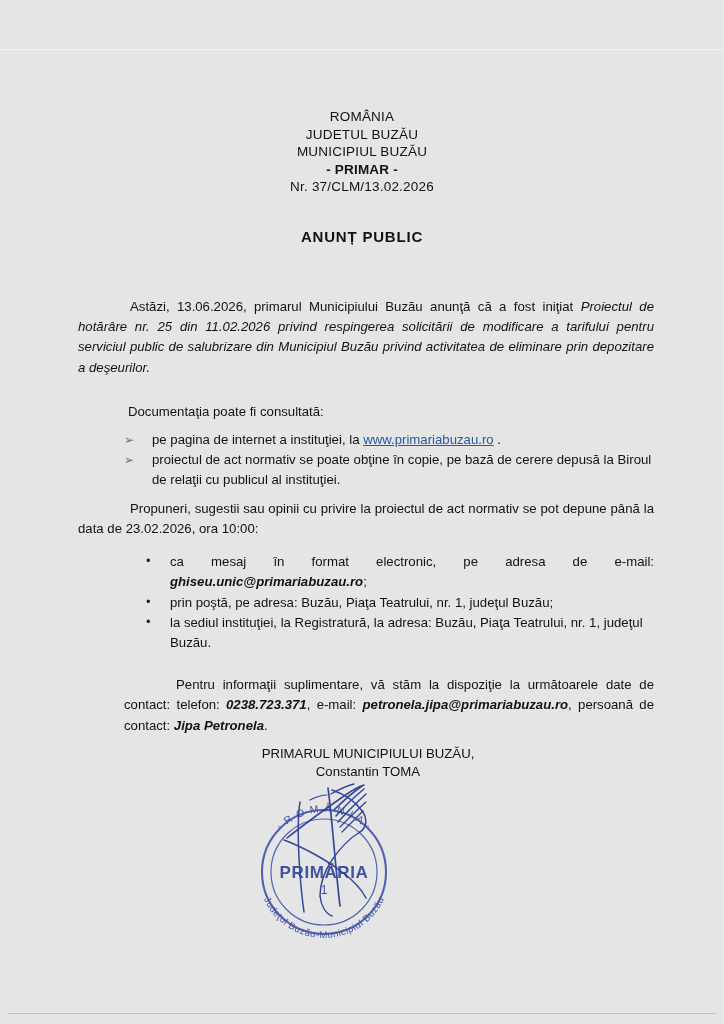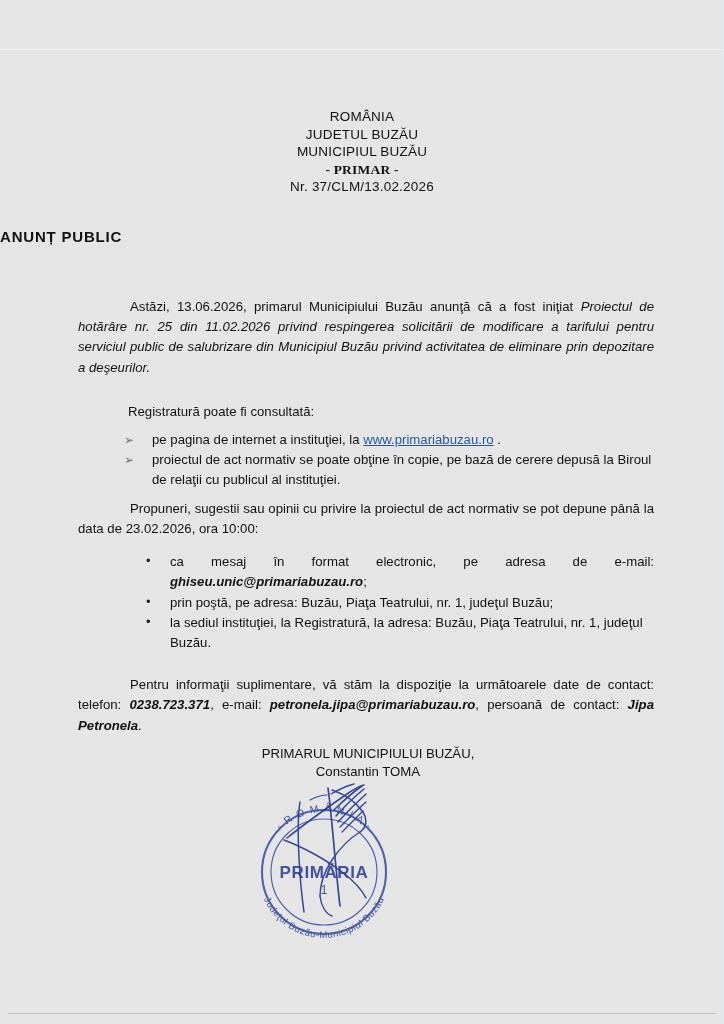--- a/index.html
+++ b/index.html
@@ -42,28 +42,28 @@
     top: 108px;
     left: 0;
     right: 0;
     text-align: center;
     font-size: 13.5px;
     line-height: 17.5px;
     letter-spacing: .2px;
   }
   .header .bold {
     font-weight: bold;
-    font-family: Liberation Serif, serif;
   }
 
   .doc-title {
     position: absolute;
     top: 228px;
     left: 0;
     right: 0;
+    text-align: center;
     font-size: 15px;
     font-weight: bold;
     letter-spacing: .8px;
   }
 
   .body {
     position: absolute;
     left: 78px;
     right: 70px;
     top: 297px;
@@ -147,20 +147,21 @@
     text-align: justify;
     text-align-last: justify;
   }
 
   .sect-contact {
     margin-top: 22px;
     font-size: 13.2px;
     line-height: 20.2px;
     text-align: justify;
     text-indent: 52px;
+    margin-left: 46px;
   }
 
   .signature-block {
     position: absolute;
     top: 745px;
     left: 0;
     right: 0;
     text-align: center;
     font-size: 13.2px;
     line-height: 17.5px;
@@ -194,21 +195,21 @@
     <div class="bold">- PRIMAR -</div>
     <div>Nr. 37/CLM/13.02.2026</div>
   </div>
 
   <div class="doc-title">ANUNȚ PUBLIC</div>
 
   <div class="body">
 
     <p class="para indent lead"><span>Astăzi, 13.06.2026, primarul Municipiului Buzău anunţă că a fost iniţiat </span><span class="ital">Proiectul de hotărâre nr. 25 din 11.02.2026 privind respingerea solicitării de modificare a tarifului pentru serviciul public de salubrizare din Municipiul Buzău privind activitatea de eliminare prin depozitare a deşeurilor.</span></p>
 
-    <div class="sect-doc">Registratură poate fi consultată:</div>
+    <div class="sect-doc">Documentaţia poate fi consultată:</div>
 
     <ul class="arrow-list">
       <li>
         <span class="arrow">➢</span><span>pe pagina de internet a instituţiei, la </span><a href="#" style="color:#2559A0;">www.primariabuzau.ro</a><span> .</span>
       </li>
       <li>
         <span class="arrow">➢</span><span>proiectul de act normativ se poate obţine în copie, pe bază de cerere depusă la Biroul de relaţii cu publicul al instituţiei.</span>
       </li>
     </ul>
 

